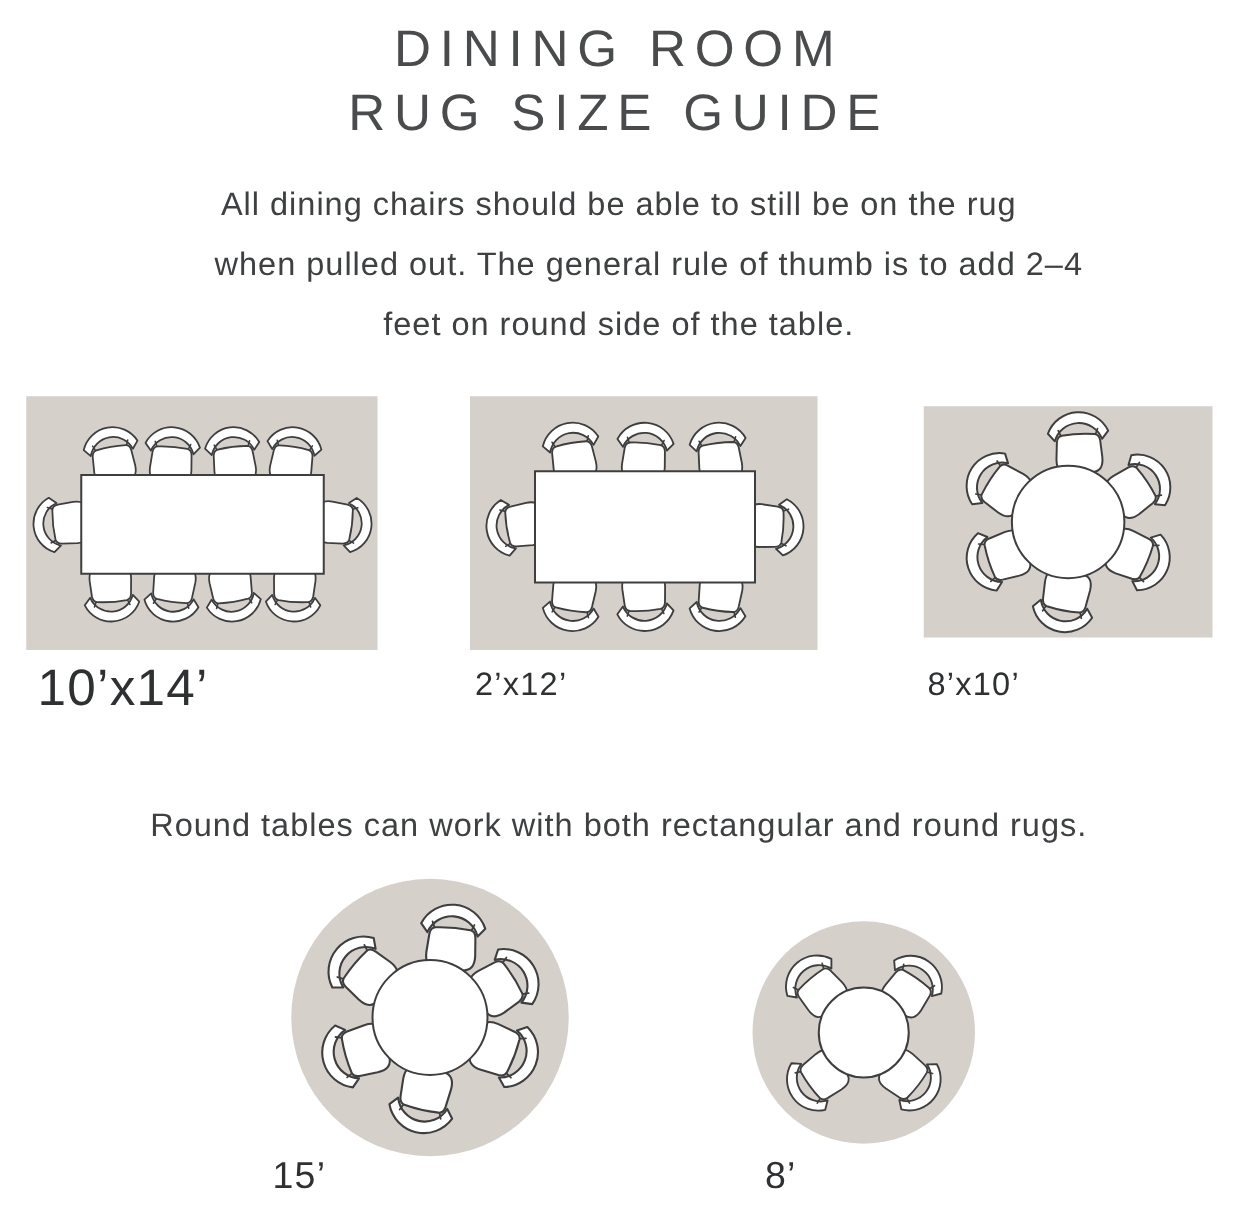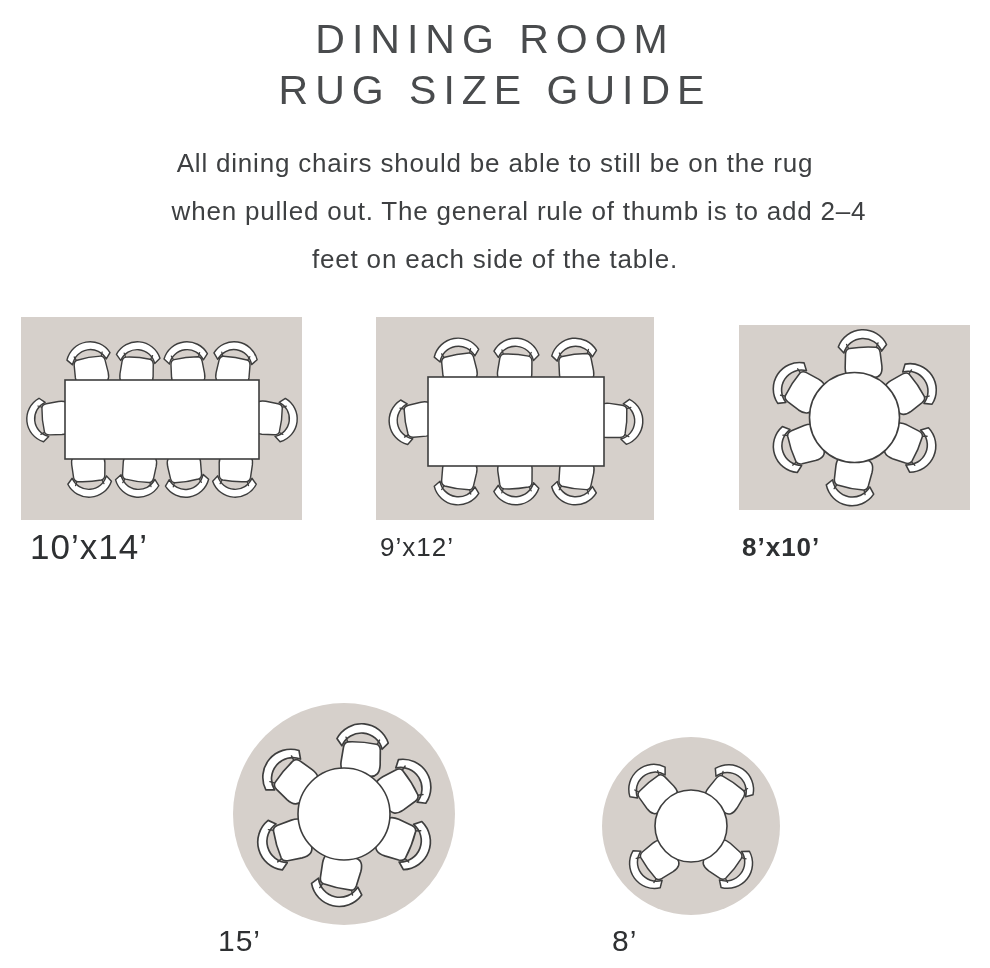--- a/index.html
+++ b/index.html
@@ -18,42 +18,42 @@
 
   .diagram { position:absolute; }
   .d0 { left:21px;  top:317px; }
   .d1 { left:376px; top:317px; }
   .d2 { left:739px; top:325px; }
   .d3 { left:233px; top:703px; }
   .d4 { left:602px; top:737px; }
   .diagram svg { overflow:visible; display:block; }
 
   .size-label { position:absolute; color:var(--label-text,#2e3032); letter-spacing:1px; white-space:nowrap; }
-  .l0 { left:30px;  top:527px; font-size:35px; }
+  .l0 { left:30px;  top:527px; font-size:41px; }
   .l1 { left:380px; top:532px; font-size:26px; }
-  .l2 { left:742px; top:532px; font-size:26px;font-weight:bold; }
+  .l2 { left:742px; top:532px; font-size:26px; }
   .l3 { left:218px; top:924px; font-size:30px; }
   .l4 { left:612px; top:924px; font-size:30px; }
 
   .rug   { fill:var(--rug-fill,#d6d0cb); }
   .table { fill:var(--table-fill,#ffffff); stroke:var(--outline,#3e3e3e); stroke-width:1.6; }
   .chair path { fill:var(--table-fill,#ffffff); stroke:var(--outline,#3e3e3e); stroke-width:1.5; stroke-linejoin:round; stroke-linecap:round; }
   .chair path.arm { fill:none; stroke-width:1.3; }
 </style>
 </head>
 <body>
 
 <div class="page">
 
   <div class="line title-line t1">DINING ROOM</div>
   <div class="line note i1">All dining chairs should be able to still be on the rug</div>
 
   <div class="line title-line t2">RUG SIZE GUIDE</div>
   <div class="line note i2">when pulled out. The general rule of thumb is to add 2–4</div>
-  <div class="line note i3">feet on each side of the table.</div>
+  <div class="line note i3">feet on round side of the table.</div>
 
   <div class="diagram d0">
       <svg width="281" height="203" viewBox="0 0 281 203">
         <rect x="0" y="0" width="281" height="203" class="rug"></rect>
         <g class="chair" transform="translate(68.3,44.0) rotate(-10) scale(0.95)">
           <path d="M-23,-5 A25,25 0 0 1 23,-5 L18,1 A19,19 0 0 0 -18,1 Z"></path>
           <path d="M-15,-7 L-12,0" class="arm"></path>
           <path d="M15,-7 L12,0" class="arm"></path>
           <path d="M-12.5,-3 Q-16,-2.5 -16.5,2 L-17.5,15 Q-18,26 -9,26 L9,26 Q18,26 17.5,15 L16.5,2 Q16,-2.5 12.5,-3 Q0,-4.5 -12.5,-3 Z"></path>
         </g>
@@ -205,23 +205,24 @@
           <path d="M-23,-5 A25,25 0 0 1 23,-5 L18,1 A19,19 0 0 0 -18,1 Z"></path>
           <path d="M-15,-7 L-12,0" class="arm"></path>
           <path d="M15,-7 L12,0" class="arm"></path>
           <path d="M-12.5,-3 Q-16,-2.5 -16.5,2 L-17.5,15 Q-18,26 -9,26 L9,26 Q18,26 17.5,15 L16.5,2 Q16,-2.5 12.5,-3 Q0,-4.5 -12.5,-3 Z"></path>
         </g>
         <circle cx="115.5" cy="92.5" r="45" class="table"></circle>
       </svg>
     </div>
 
   <div class="size-label l0">10’x14’</div>
-  <div class="size-label l1">9’x12’</div>
+  <div class="size-label l1">2’x12’</div>
   <div class="size-label l2">8’x10’</div>
 
+  <div class="line note m2">Round tables can work with both rectangular and round rugs.</div>
 
   <div class="diagram d3">
       <svg width="222" height="222" viewBox="0 0 222 222">
         <circle cx="111" cy="111" r="111" class="rug"></circle>
         <g class="chair" transform="translate(129.1,43.4) rotate(5) scale(1.12)">
           <path d="M-23,-5 A25,25 0 0 1 23,-5 L18,1 A19,19 0 0 0 -18,1 Z"></path>
           <path d="M-15,-7 L-12,0" class="arm"></path>
           <path d="M15,-7 L12,0" class="arm"></path>
           <path d="M-12.5,-3 Q-16,-2.5 -16.5,2 L-17.5,15 Q-18,26 -9,26 L9,26 Q18,26 17.5,15 L16.5,2 Q16,-2.5 12.5,-3 Q0,-4.5 -12.5,-3 Z"></path>
         </g>

